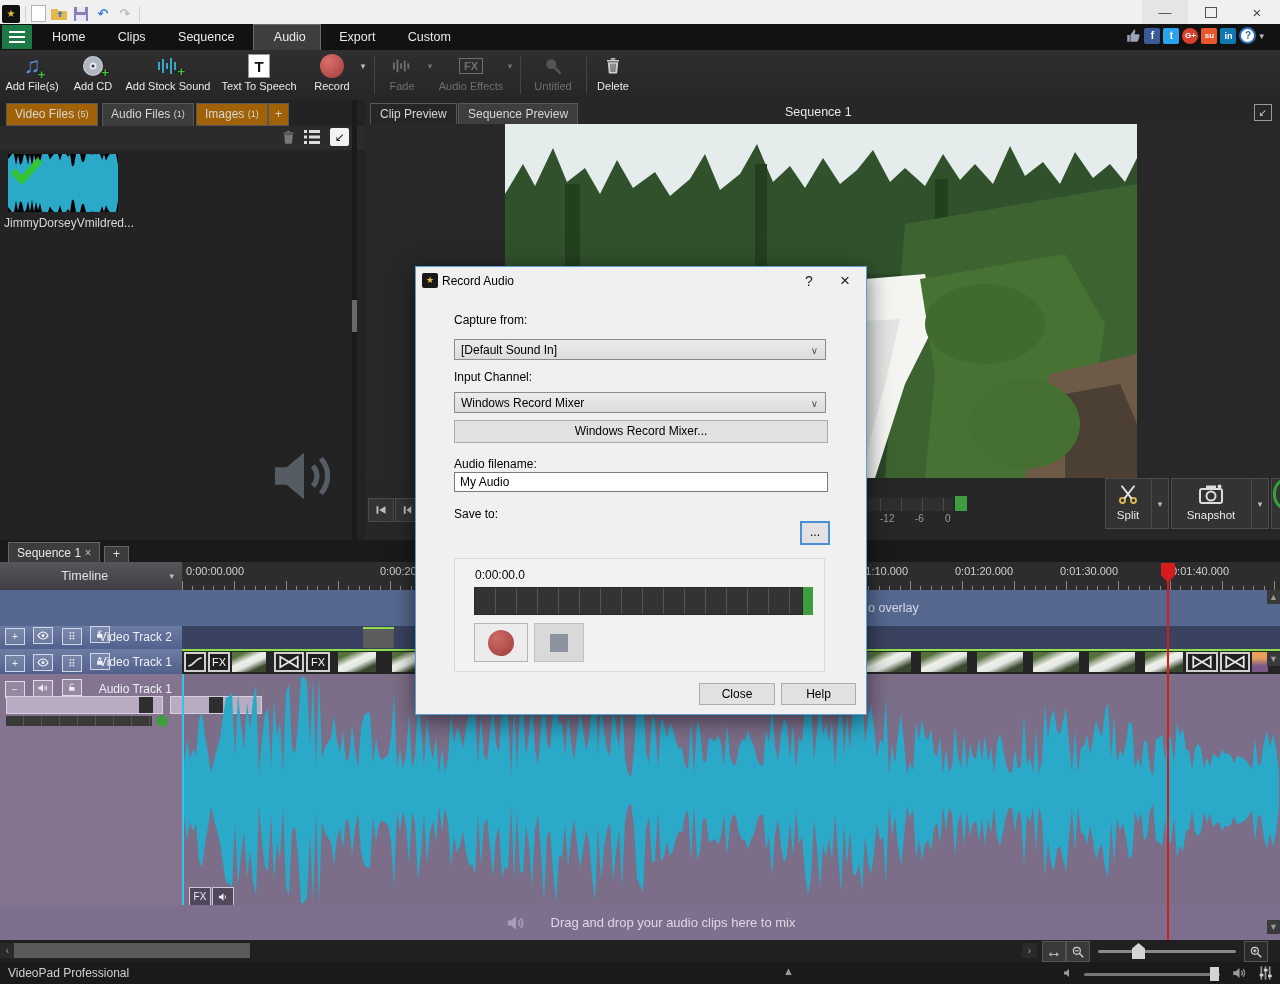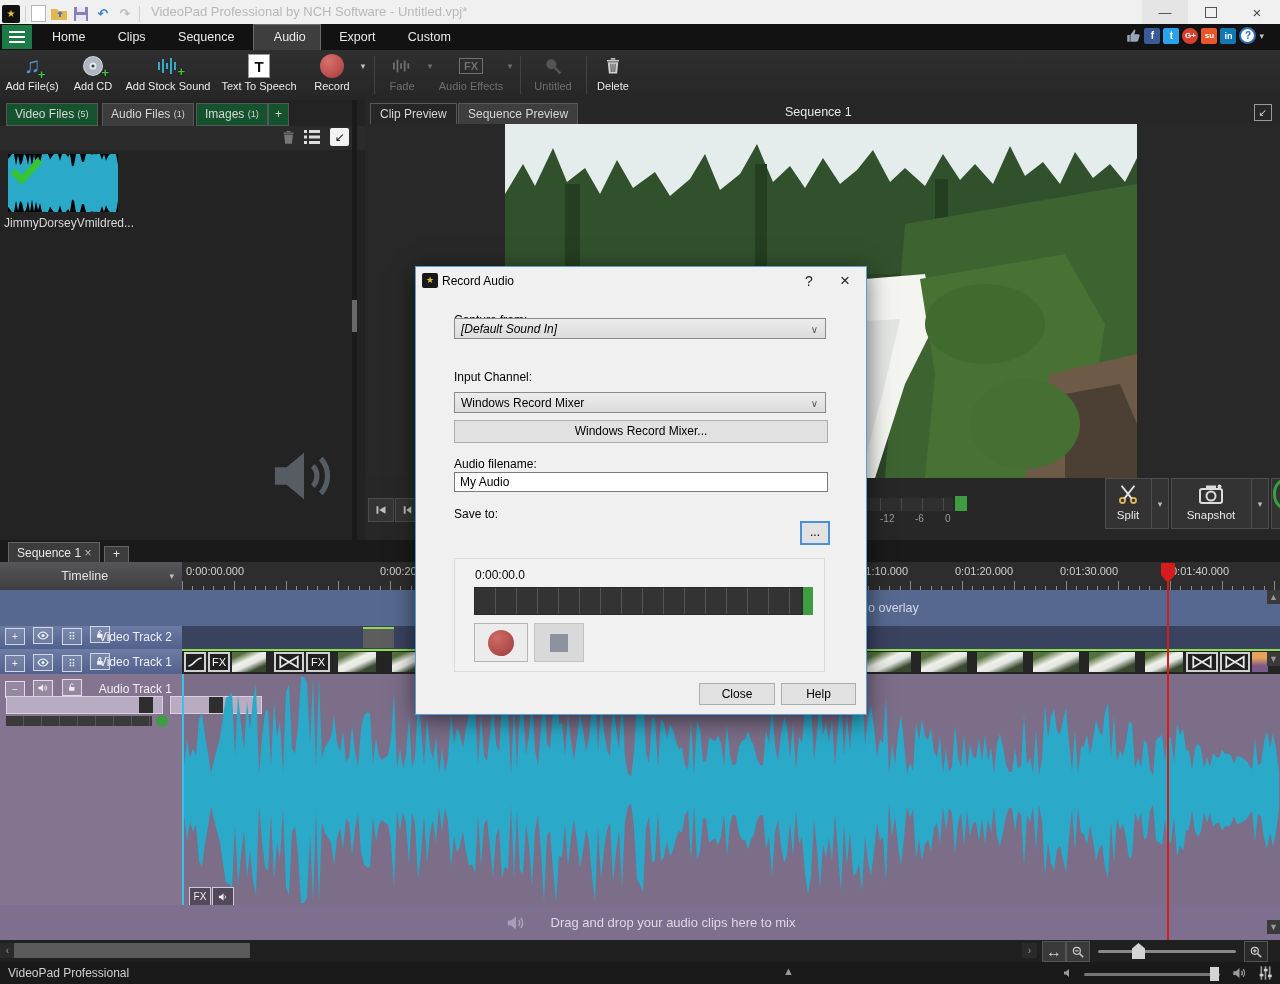--- a/index.html
+++ b/index.html
@@ -29,21 +29,21 @@
   .ribbon{left:0;top:50px;width:1280px;height:50px;background:linear-gradient(#2f2f2f,#262626);border-bottom:1px solid #35618f;}
   .rb{position:absolute;top:2px;height:46px;text-align:center;color:#e8e8e8;font-size:11px;}
   .rb .ric{height:28px;display:flex;align-items:center;justify-content:center;}
   .rb.disabled{color:#6f6f6f;}
   .rsep{position:absolute;top:6px;width:1px;height:38px;background:#444;}
   .caret{color:#bdbdbd;font-size:9px;}
   .plus-badge{position:absolute;right:-5px;bottom:-3px;color:#45c33a;font-weight:bold;font-size:13px;text-shadow:0 0 2px #000;}
 
   
   .binpanel{left:0;top:100px;width:365px;height:440px;background:#232323;}
-  .bintab{position:absolute;top:3px;height:21px;line-height:21px;padding:0 8px;background:#14532d;border:1px solid #585858;color:#d6d6d6;font-size:12px;}
+  .bintab{position:absolute;top:3px;height:21px;line-height:21px;padding:0 8px;background:#a16207;border:1px solid #585858;color:#d6d6d6;font-size:12px;}
   .bintab .cnt{font-size:9px;vertical-align:top;}
   .bintab.active{background:#3c3c3c;border-bottom:1px solid #3c3c3c;height:23px;}
   .bintools{position:absolute;top:26px;left:0;width:365px;height:24px;background:#2b2b2b;}
   .binthumb{position:absolute;left:8px;top:54px;width:110px;height:58px;background:#000;}
   .binlabel{position:absolute;left:4px;top:116px;color:#d8d8d8;font-size:12px;}
   .big-speaker{position:absolute;left:268px;top:344px;color:#565c63;}
   .splitter{position:absolute;left:352px;top:0;width:5px;height:440px;background:#1a1a1a;}
   .split-handle{position:absolute;left:352px;top:200px;width:5px;height:32px;background:#6a6a6a;}
 
   
@@ -131,21 +131,20 @@
     <span class="qat-icon">
         <svg width="14" height="14" viewBox="0 0 14 14">
           <rect width="14" height="14" fill="#8a7fb9"></rect>
           <rect x="3" y="0" width="8" height="5" fill="#e8e8f4"></rect>
           <rect x="2" y="8" width="10" height="6" fill="#e8e8f4"></rect>
         </svg>
       </span>
     <span class="qat-icon" style="color:#3d7fd4;font-weight:bold;">↶</span>
     <span class="qat-icon" style="color:#bdbdbd;font-weight:bold;">↷</span>
     <span class="sep-v"></span>
-    <span class="title-text">VideoPad Professional by NCH Software - Untitled.vpj*</span>
     <span style="flex:1"></span>
     <span class="win-btn" style="background:#e5e5e5;">—</span>
     <span class="win-btn">
         <i style="width:10px;height:9px;border:1px solid #555;display:block;"></i>
       </span>
     <span class="win-btn" style="font-size:15px;">×</span>
   </div>
 
   <div class="abs tabbar">
     <div class="abs hamburger">
@@ -688,21 +687,21 @@
 
   <div class="abs dialog">
     <div class="dlg-title">
       <span class="abs" style="left:6px;top:6px;width:16px;height:15px;background:#181818;border-radius:2px;color:#e8c43a;font-size:9px;text-align:center;line-height:15px;">★</span>
       <span class="dlg-title-text">Record Audio</span>
       <span class="dlg-x" style="right:40px;">?</span>
       <span class="dlg-x" style="right:4px;font-size:17px;">×</span>
     </div>
 
     <span class="dlg-label" style="left:38px;top:46px;">Capture from:</span>
-    <div class="combo" style="left:38px;top:51px;font-style:italic;">
+    <div class="combo" style="left:38px;top:72px;">
       <span>[Default Sound In]</span><span class="chev" style="line-height:21px;">∨</span>
     </div>
 
     <span class="dlg-label" style="left:38px;top:103px;">Input Channel:</span>
     <div class="combo" style="left:38px;top:125px;">
       <span>Windows Record Mixer</span><span class="chev" style="line-height:21px;">∨</span>
     </div>
 
     <div class="dlg-btn" style="left:38px;top:153px;width:372px;height:21px;line-height:21px;">Windows Record Mixer...</div>
 

